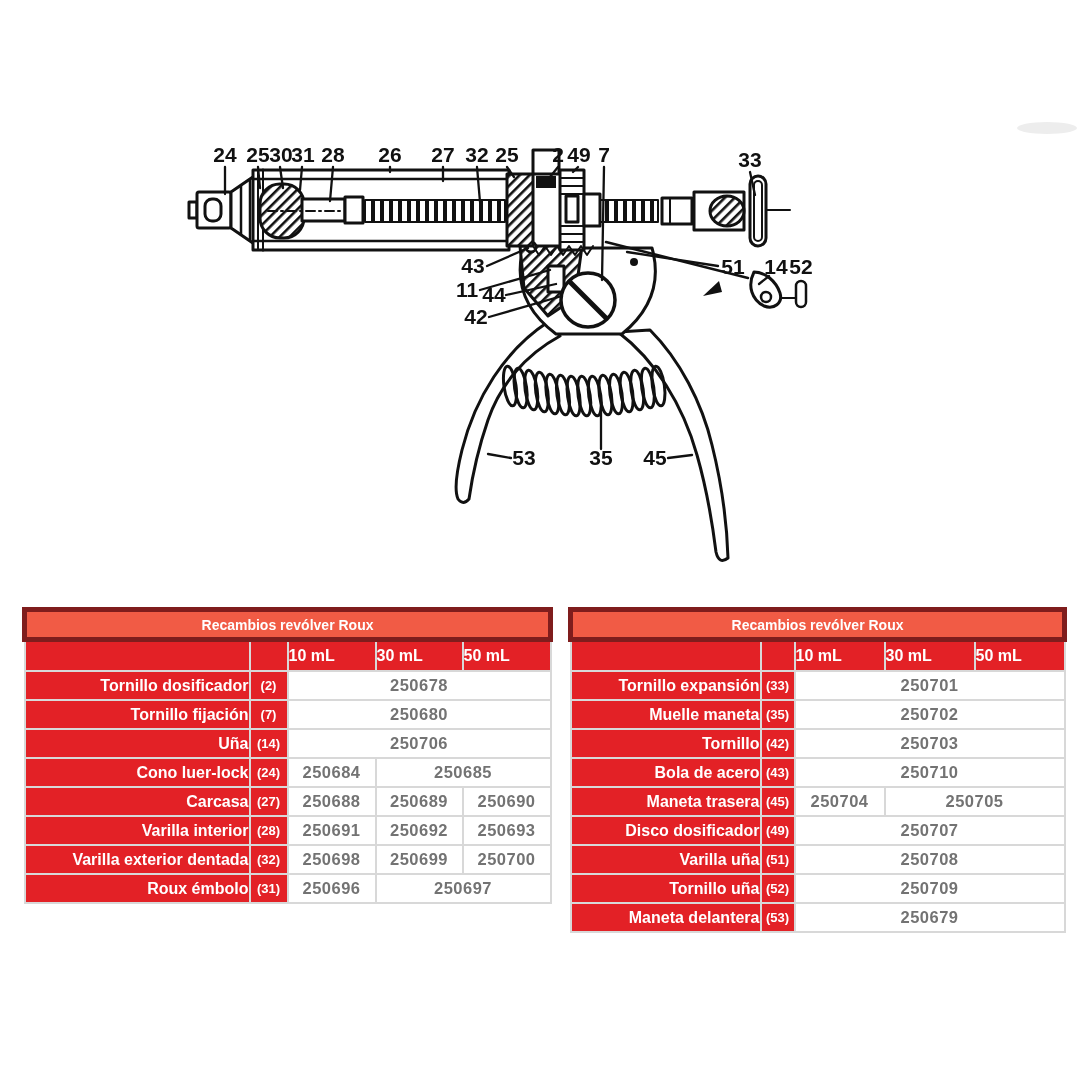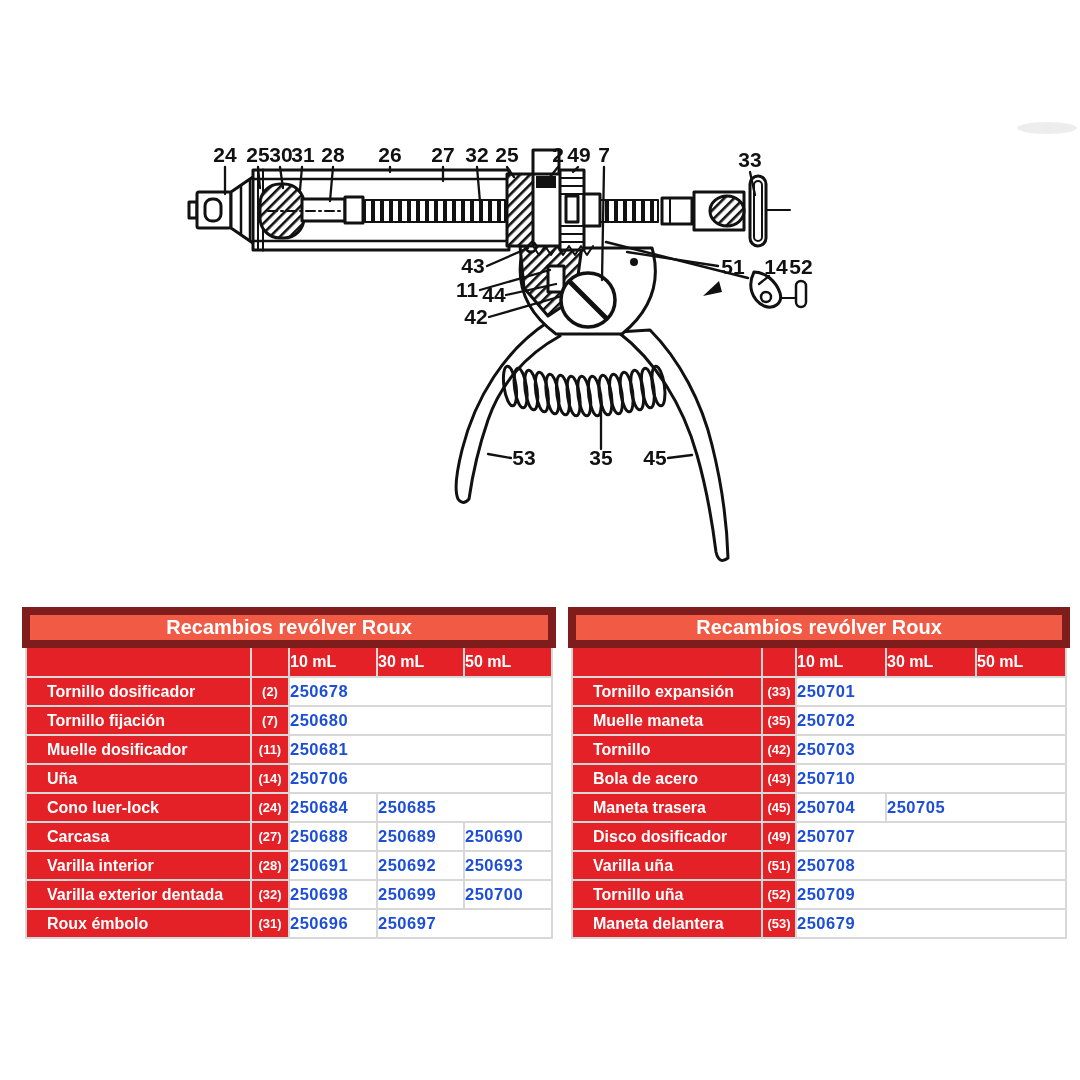--- a/index.html
+++ b/index.html
@@ -9,31 +9,31 @@
     border-radius:28px;
   }
   svg.diagram{position:absolute;top:0;left:0;}
   svg text{font-family:"Liberation Sans",sans-serif;font-weight:bold;fill:#111;}
 
   table.tbl{border-collapse:collapse;table-layout:fixed;position:absolute;top:607px;}
   .tbl-left{left:22px;width:526px;}
   .tbl-right{left:568px;width:494px;}
   .tbl td{border:2px solid #d8d8d8;padding:0;overflow:hidden;white-space:nowrap;}
   .tbl .title-row td{
-    background:#f15b45;color:#ffffff;font-weight:bold;font-size:20px;
-    text-align:center;height:25px;border:8px solid #7f1d1d;
+    background:#f15b45;color:#ffffff;font-weight:bold;font-size:14px;
+    text-align:center;height:25px;border:5px solid #7f1d1d;
   }
   .tbl tr.hdr td{background:#e32126;color:#fff;font-weight:bold;font-size:16px;
     text-align:left;height:28px;}
   .tbl td.name{background:#e32126;color:#fff;font-weight:bold;font-size:16px;
-    text-align:left;padding-left:20px;height:27px;}
+    text-align:right;padding-left:20px;height:27px;}
   .tbl td.ref{background:#e32126;color:#fff;font-weight:bold;font-size:13px;
     text-align:center;height:27px;}
-  .tbl td.val{background:#ffffff;color:#1d4ed8;font-weight:bold;font-size:16.5px;
-    height:27px;letter-spacing:.5px;}
+  .tbl td.val{background:#ffffff;color:#737373;font-weight:bold;font-size:16.5px;
+    text-align:center;height:27px;letter-spacing:.5px;}
 </style>
 </head>
 <body>
 
 <div class="canvas">
 
   <svg class="diagram" width="1080" height="600" viewBox="0 0 1080 600">
     <defs>
       <pattern id="hatch" width="7" height="7" patternUnits="userSpaceOnUse" patternTransform="rotate(45)">
         <rect width="7" height="7" fill="#ffffff"></rect>
@@ -213,25 +213,20 @@
           <td class="name">Tornillo dosificador</td>
           <td class="ref">(2)</td>
           <td class="val" colspan="3">250678</td>
         </tr>
         <tr>
           <td class="name">Tornillo fijación</td>
           <td class="ref">(7)</td>
           <td class="val" colspan="3">250680</td>
         </tr>
         <tr>
-          <td class="name">Muelle dosificador</td>
-          <td class="ref">(11)</td>
-          <td class="val" colspan="3">250681</td>
-        </tr>
-        <tr>
           <td class="name">Uña</td>
           <td class="ref">(14)</td>
           <td class="val" colspan="3">250706</td>
         </tr>
         <tr>
           <td class="name">Cono luer-lock</td>
           <td class="ref">(24)</td>
           <td class="val">250684</td>
           <td class="val" colspan="2">250685</td>
         </tr>

